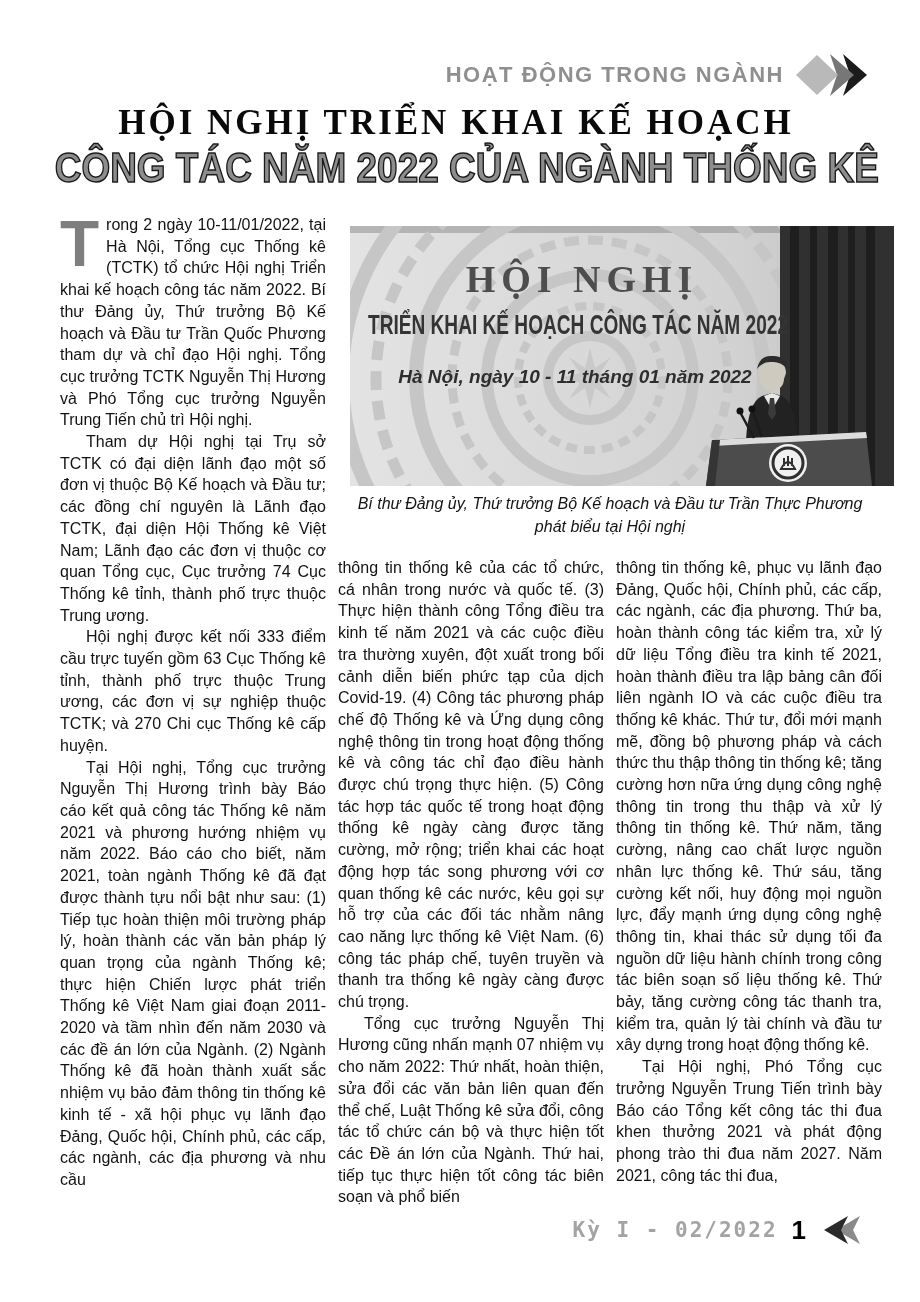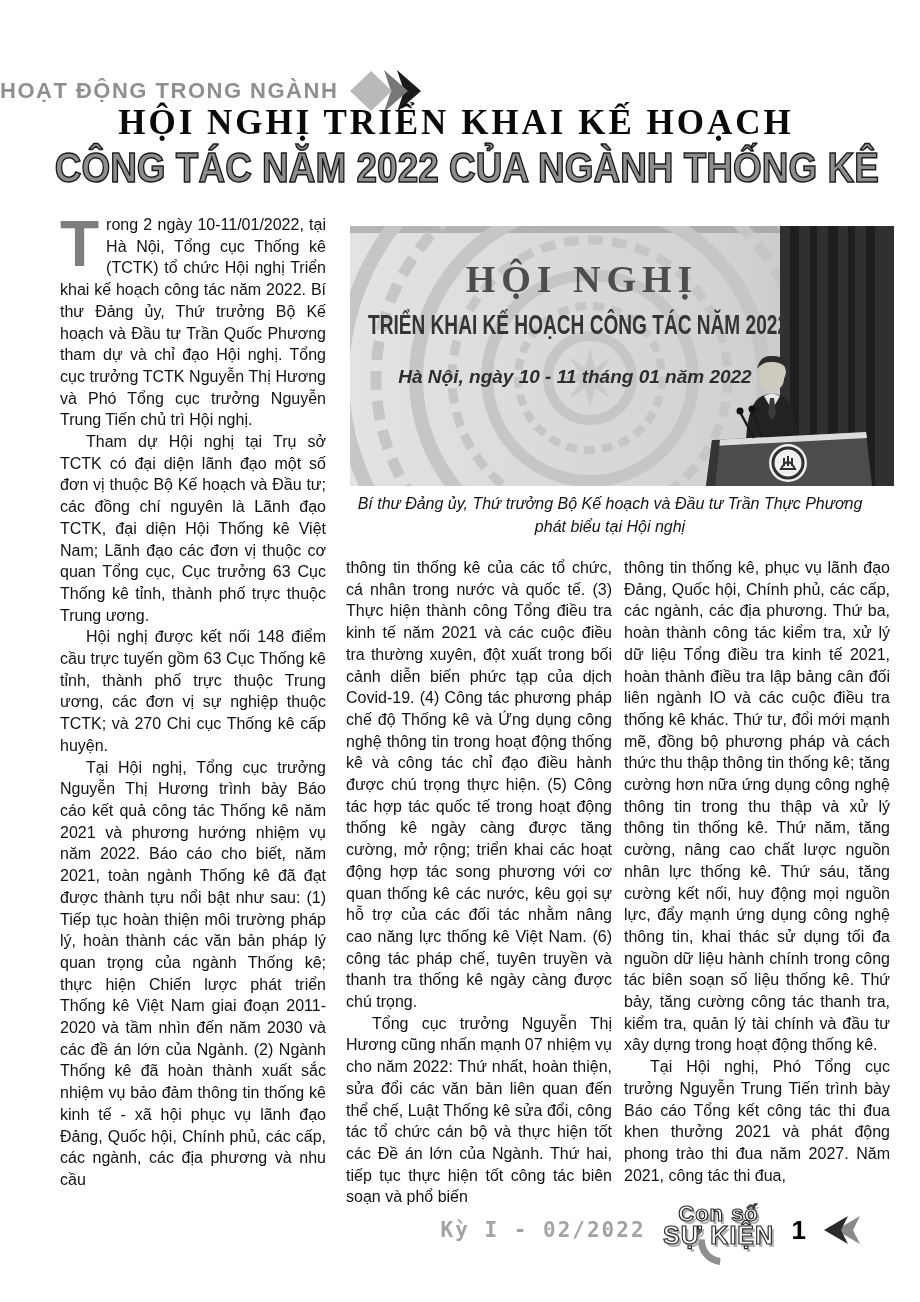--- a/index.html
+++ b/index.html
@@ -3,22 +3,22 @@
 <meta charset="utf-8">
 <style>
   html,body{margin:0;padding:0;background:#eee;}
   .page{
     position:relative;width:920px;height:1302px;background:#ffffff;
     margin:0 auto;font-family:"Liberation Sans",sans-serif;color:#121212;
     overflow:hidden;
   }
   
   .header-row{
-    position:absolute;top:68px;left:0;right:52px;
-    display:flex;justify-content:flex-start;align-items:center;gap:12px;
+    position:absolute;top:52px;left:0;right:52px;
+    display:flex;justify-content:flex-end;align-items:center;gap:12px;
   }
   .section-label{
     font-size:22px;font-weight:bold;color:#8f8f8f;letter-spacing:1.5px;
   }
   
   .title-block{position:absolute;top:104px;left:0;width:912px;text-align:center;}
   .title-line1{
     font-family:"Liberation Serif",serif;font-weight:bold;font-size:35px;
     letter-spacing:3px;color:#0a0a0a;line-height:1.1;
   }
@@ -44,21 +44,21 @@
     font-family:"Liberation Sans",sans-serif;
   }
   
   .right-area{width:544px;flex:0 0 544px;display:flex;flex-direction:column;}
   figure{margin:12px;}
   .photo{width:544px;height:260px;display:block;}
   figcaption{
     font-style:italic;text-align:center;font-size:16px;line-height:23px;
     padding:6px 4px 5px;color:#141414;
   }
-  .two-cols{display:flex;gap:12px;margin-top:2px;margin-left:8px;}
+  .two-cols{display:flex;gap:12px;margin-top:2px;}
   
   .footer-row{
     position:absolute;top:1202px;right:56px;height:56px;
     display:flex;align-items:center;gap:14px;
   }
   .issue-label{
     font-size:21px;font-weight:bold;color:#a3a3a3;letter-spacing:2px;
     font-family:"DejaVu Sans Mono",monospace;
     margin-left:14px;
   }
@@ -93,22 +93,22 @@
 
   <div class="title-block">
     <div class="title-line1">HỘI NGHỊ TRIỂN KHAI KẾ HOẠCH</div>
     <div class="title-line2">CÔNG TÁC NĂM 2022 CỦA NGÀNH THỐNG KÊ</div>
   </div>
 
   <div class="content">
 
     <div class="col">
       <p class="first"><span class="dropcap">T</span><span>rong 2 ngày 10-11/01/2022, tại Hà Nội, Tổng cục Thống kê (TCTK) tổ chức Hội nghị Triển khai kế hoạch công tác năm 2022. Bí thư Đảng ủy, Thứ trưởng Bộ Kế hoạch và Đầu tư Trần Quốc Phương tham dự và chỉ đạo Hội nghị. Tổng cục trưởng TCTK Nguyễn Thị Hương và Phó Tổng cục trưởng Nguyễn Trung Tiến chủ trì Hội nghị.</span></p>
-      <p>Tham dự Hội nghị tại Trụ sở TCTK có đại diện lãnh đạo một số đơn vị thuộc Bộ Kế hoạch và Đầu tư; các đồng chí nguyên là Lãnh đạo TCTK, đại diện Hội Thống kê Việt Nam; Lãnh đạo các đơn vị thuộc cơ quan Tổng cục, Cục trưởng 63 Cục Thống kê tỉnh, thành phố trực thuộc Trung ương.</p>
-      <p>Hội nghị được kết nối 148 điểm cầu trực tuyến gồm 63 Cục Thống kê tỉnh, thành phố trực thuộc Trung ương, các đơn vị sự nghiệp thuộc TCTK; và 270 Chi cục Thống kê cấp huyện.</p>
+      <p>Tham dự Hội nghị tại Trụ sở TCTK có đại diện lãnh đạo một số đơn vị thuộc Bộ Kế hoạch và Đầu tư; các đồng chí nguyên là Lãnh đạo TCTK, đại diện Hội Thống kê Việt Nam; Lãnh đạo các đơn vị thuộc cơ quan Tổng cục, Cục trưởng 74 Cục Thống kê tỉnh, thành phố trực thuộc Trung ương.</p>
+      <p>Hội nghị được kết nối 333 điểm cầu trực tuyến gồm 63 Cục Thống kê tỉnh, thành phố trực thuộc Trung ương, các đơn vị sự nghiệp thuộc TCTK; và 270 Chi cục Thống kê cấp huyện.</p>
       <p>Tại Hội nghị, Tổng cục trưởng Nguyễn Thị Hương trình bày Báo cáo kết quả công tác Thống kê năm 2021 và phương hướng nhiệm vụ năm 2022. Báo cáo cho biết, năm 2021, toàn ngành Thống kê đã đạt được thành tựu nổi bật như sau: (1) Tiếp tục hoàn thiện môi trường pháp lý, hoàn thành các văn bản pháp lý quan trọng của ngành Thống kê; thực hiện Chiến lược phát triển Thống kê Việt Nam giai đoạn 2011-2020 và tầm nhìn đến năm 2030 và các đề án lớn của Ngành. (2) Ngành Thống kê đã hoàn thành xuất sắc nhiệm vụ bảo đảm thông tin thống kê kinh tế - xã hội phục vụ lãnh đạo Đảng, Quốc hội, Chính phủ, các cấp, các ngành, các địa phương và nhu cầu</p>
     </div>
 
     <div class="right-area">
       <figure>
         <svg class="photo" viewBox="0 0 544 260" aria-hidden="true">
           <defs>
             <linearGradient id="bgg" x1="0" y1="0" x2="1" y2="0">
               <stop offset="0" stop-color="#e3e3e3"></stop>
               <stop offset="0.7" stop-color="#d2d2d2"></stop>
@@ -178,25 +178,20 @@
         <div class="col">
           <p class="cont">thông tin thống kê, phục vụ lãnh đạo Đảng, Quốc hội, Chính phủ, các cấp, các ngành, các địa phương. Thứ ba, hoàn thành công tác kiểm tra, xử lý dữ liệu Tổng điều tra kinh tế 2021, hoàn thành điều tra lập bảng cân đối liên ngành IO và các cuộc điều tra thống kê khác. Thứ tư, đổi mới mạnh mẽ, đồng bộ phương pháp và cách thức thu thập thông tin thống kê; tăng cường hơn nữa ứng dụng công nghệ thông tin trong thu thập và xử lý thông tin thống kê. Thứ năm, tăng cường, nâng cao chất lược nguồn nhân lực thống kê. Thứ sáu, tăng cường kết nối, huy động mọi nguồn lực, đẩy mạnh ứng dụng công nghệ thông tin, khai thác sử dụng tối đa nguồn dữ liệu hành chính trong công tác biên soạn số liệu thống kê. Thứ bảy, tăng cường công tác thanh tra, kiểm tra, quản lý tài chính và đầu tư xây dựng trong hoạt động thống kê.</p>
           <p>Tại Hội nghị, Phó Tổng cục trưởng Nguyễn Trung Tiến trình bày Báo cáo Tổng kết công tác thi đua khen thưởng 2021 và phát động phong trào thi đua năm 2027. Năm 2021, công tác thi đua,</p>
         </div>
       </div>
     </div>
   </div>
 
   <div class="footer-row">
     <span class="issue-label">Kỳ I - 02/2022</span>
-    <span class="logo">
-      <span class="crescent"></span>
-      <div class="logo-line1">Con số</div>
-      <div class="logo-line2">SỰ KIỆN</div>
-    </span>
     <span class="page-number">1</span>
     <svg width="44" height="32" viewBox="0 0 44 32" aria-hidden="true">
       <path d="M40 2 L16 16 L40 30 L33 16 Z" fill="#8a8a8a"></path>
       <path d="M28 2 L4 16 L28 30 L21 16 Z" fill="#2a2a2a"></path>
     </svg>
   </div>
 
 </div>
 
 </body></html>

